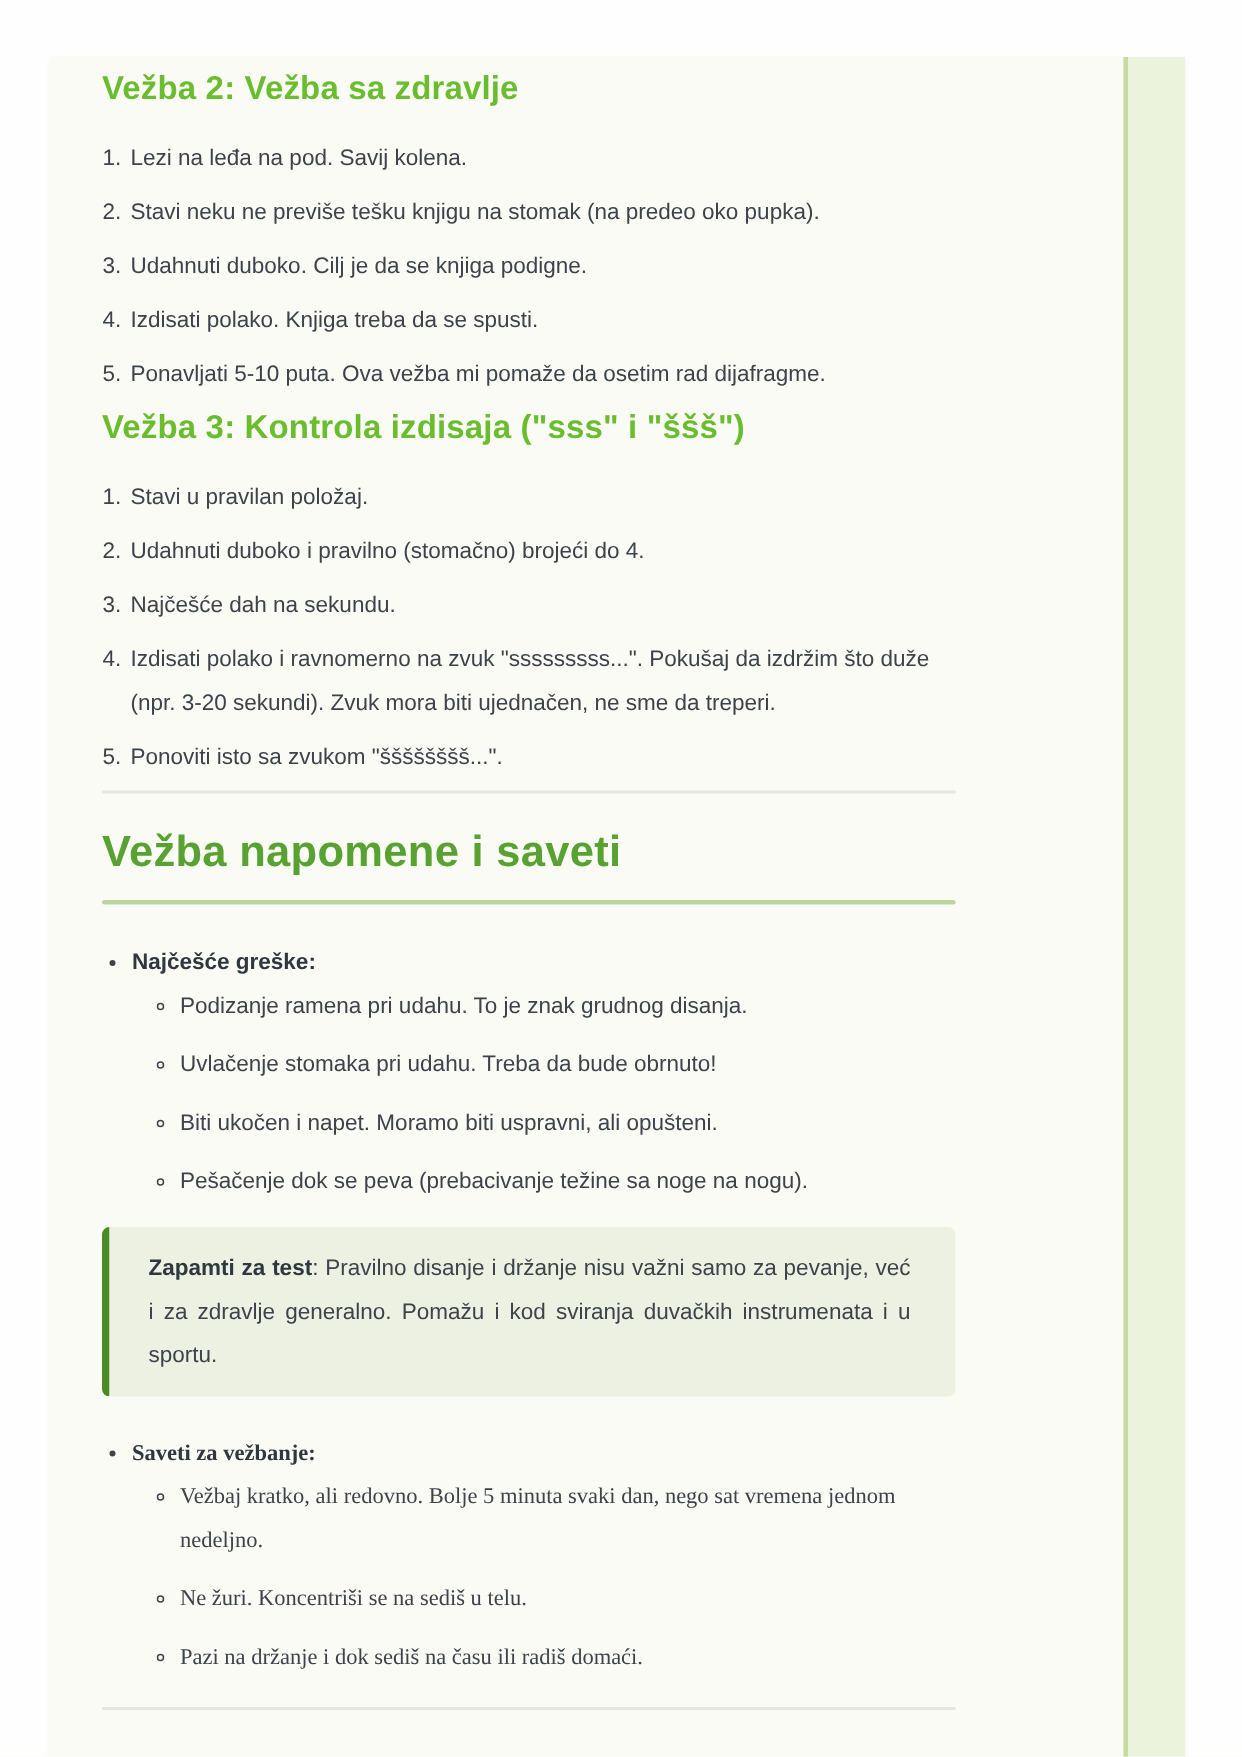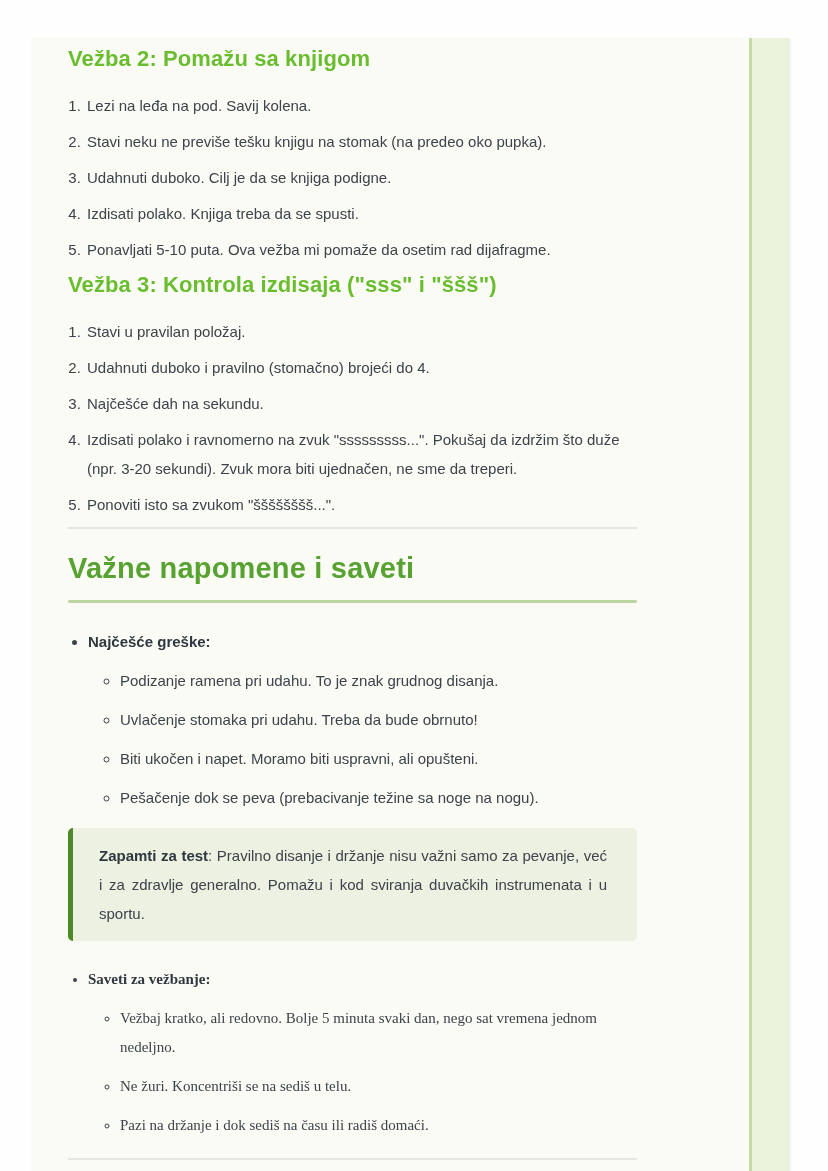--- a/index.html
+++ b/index.html
@@ -78,21 +78,20 @@
   ul.main-list {
     list-style: disc outside;
     padding-left: 20px;
     margin-top: 24px;
   }
   ul.main-list > li { line-height: 29px; }
   .bold-label { font-weight: bold; color: #2f373f; }
   ul.sub-list {
     list-style: circle outside;
     padding-left: 32px;
-    margin-top: 10px;
   }
   ul.sub-list li {
     line-height: 29px;
     margin-bottom: 10px;
   }
   .callout {
     margin-top: 16px;
     background: #edf1e1;
     border-left: 5px solid #4c8a27;
     border-radius: 5px;
@@ -110,41 +109,41 @@
 </style>
 </head>
 <body>
 
 <div class="canvas">
   <div class="page">
     <div class="edge-strip"></div>
 
     <div class="content">
 
-      <h3 class="sub-title">Vežba 2: Pomažu sa knjigom</h3>
+      <h3 class="sub-title">Vežba 2: Vežba sa zdravlje</h3>
       <ol class="steps">
         <li>Lezi na leđa na pod. Savij kolena.</li>
         <li>Stavi neku ne previše tešku knjigu na stomak (na predeo oko pupka).</li>
         <li>Udahnuti duboko. Cilj je da se knjiga podigne.</li>
         <li>Izdisati polako. Knjiga treba da se spusti.</li>
         <li>Ponavljati 5-10 puta. Ova vežba mi pomaže da osetim rad dijafragme.</li>
       </ol>
 
       <h3 class="sub-title">Vežba 3: Kontrola izdisaja ("sss" i "ššš")</h3>
       <ol class="steps">
         <li>Stavi u pravilan položaj.</li>
         <li>Udahnuti duboko i pravilno (stomačno) brojeći do 4.</li>
         <li>Najčešće dah na sekundu.</li>
         <li>Izdisati polako i ravnomerno na zvuk "sssssssss...". Pokušaj da izdržim što duže (npr. 3-20 sekundi). Zvuk mora biti ujednačen, ne sme da treperi.</li>
         <li>Ponoviti isto sa zvukom "šššššššš...".</li>
       </ol>
 
       <hr class="divider">
 
-      <h2 class="main-title">Važne napomene i saveti</h2>
+      <h2 class="main-title">Vežba napomene i saveti</h2>
       <div class="title-underline"></div>
 
       <ul class="main-list">
         <li>
           <span class="bold-label">Najčešće greške:</span>
           <ul class="sub-list">
             <li>Podizanje ramena pri udahu. To je znak grudnog disanja.</li>
             <li>Uvlačenje stomaka pri udahu. Treba da bude obrnuto!</li>
             <li>Biti ukočen i napet. Moramo biti uspravni, ali opušteni.</li>
             <li>Pešačenje dok se peva (prebacivanje težine sa noge na nogu).</li>

